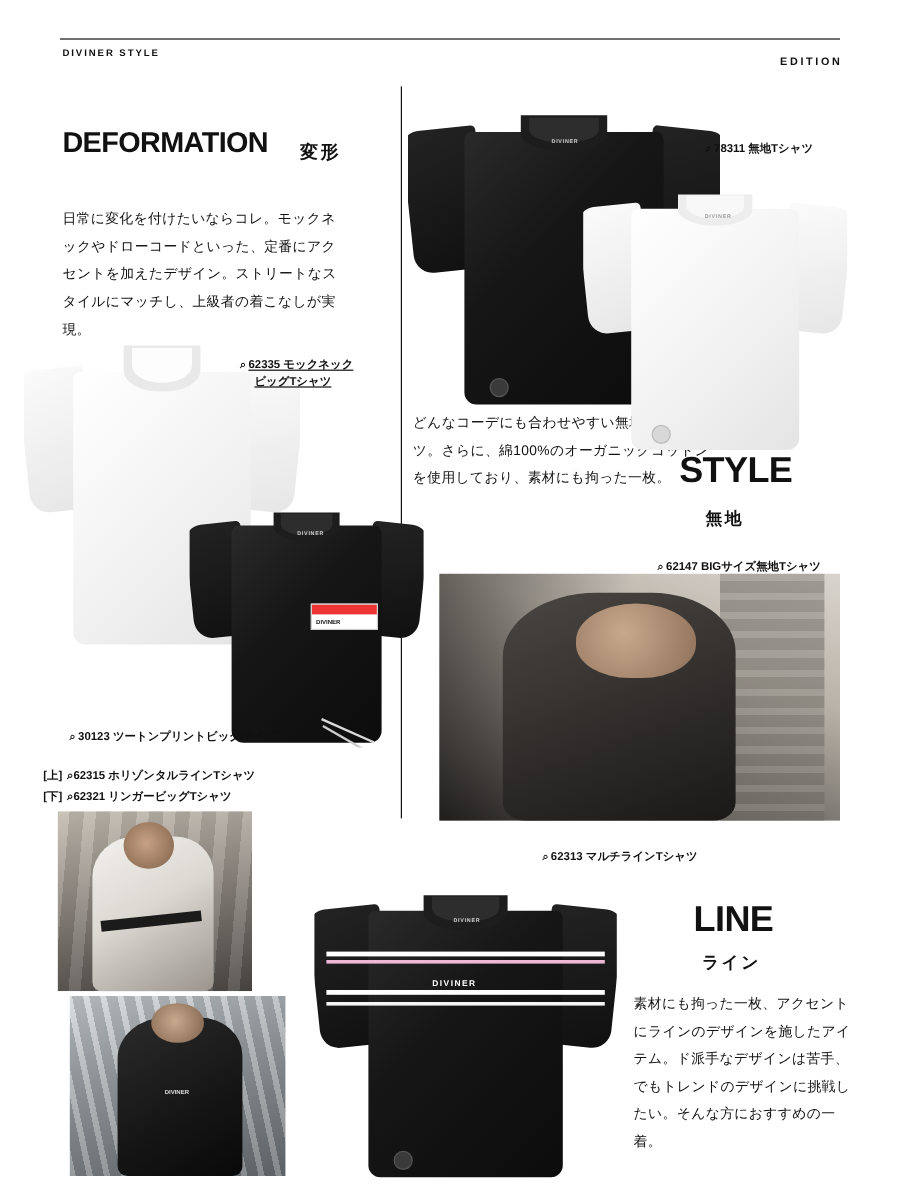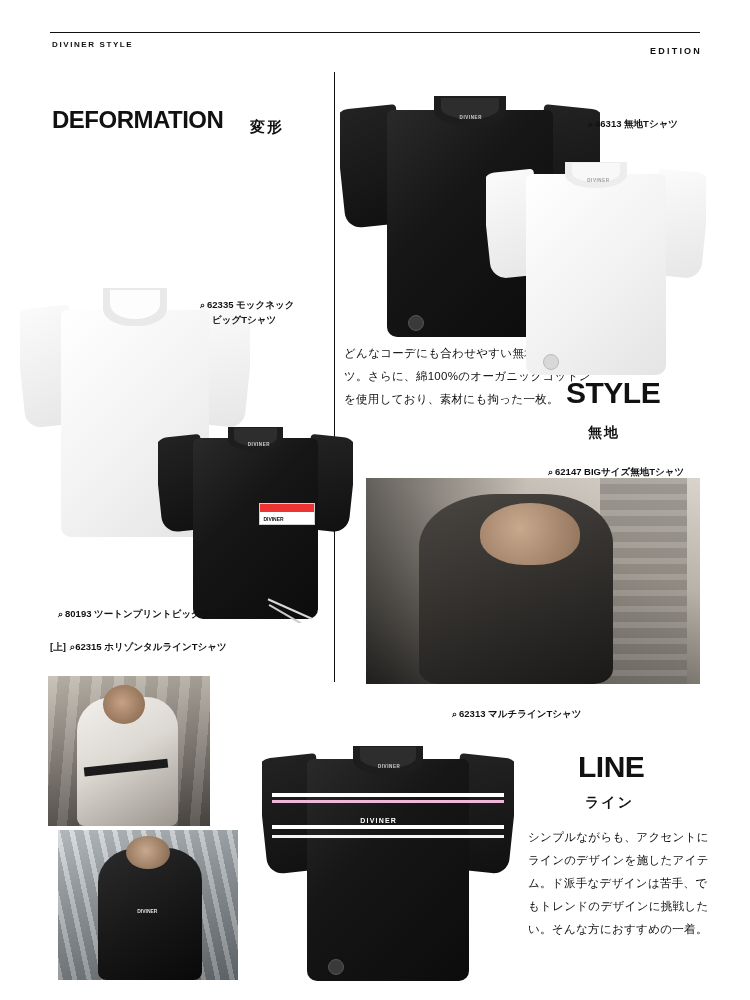--- a/index.html
+++ b/index.html
@@ -89,26 +89,26 @@
   #line-sub {
     position: absolute; left: 585px; top: 794px;
     font-size: 14px;
   }
   #line-body {
     position: absolute; left: 528px; top: 826px; width: 190px;
   }
 
   
   #cap-62149 { position: absolute; left: 588px; top: 118px; }
-  #cap-62335 { position: absolute; left: 200px; top: 298px; }
+  #cap-62335 { position: absolute; left: 200px; top: 298px; text-decoration: underline; }
   #cap-62284 { position: absolute; left: 58px; top: 608px; }
   #cap-62147 { position: absolute; left: 548px; top: 466px; }
   #cap-62313 { position: absolute; left: 452px; top: 708px; }
 
-  #cap-pair { position: absolute; left: 50px; top: 638px; font-size: 9.5px; line-height: 1.85; }
+  #cap-pair { position: absolute; left: 36px; top: 638px; font-size: 9.5px; line-height: 1.85; }
   #cap-pair .pfx { font-weight: 700; margin-right: 4px; }
   #cap-pair .row { white-space: nowrap; font-weight: 700; }
 
   
   .photo { position: absolute; overflow: hidden; }
 
   
   #ph-black-tee { left: 340px; top: 72px; width: 260px; height: 270px; }
   
   #ph-white-tee { left: 486px; top: 140px; width: 220px; height: 240px; }
@@ -284,28 +284,29 @@
   <div class="hdr-rule"></div>
   <div class="brand">DIVINER STYLE</div>
   <div class="edition-wrap">
     <span class="edition-label">EDITION</span>
   </div>
 
   <div class="v-divider"></div>
 
   <div class="sec-title" id="deformation-title">DEFORMATION</div>
   <div class="sec-sub" id="deformation-sub">変形</div>
+  <div class="body-jp" id="deformation-body">日常に変化を付けたいならコレ。モックネックやドローコードといった、定番にアクセントを加えたデザイン。ストリートなスタイルにマッチし、上級者の着こなしが実現。</div>
 
   <div class="body-jp" id="plain-body">どんなコーデにも合わせやすい無地のTシャツ。さらに、綿100%のオーガニックコットンを使用しており、素材にも拘った一枚。</div>
   <div class="sec-title" id="plain-title">STYLE</div>
   <div class="sec-sub" id="plain-sub">無地</div>
 
   <div class="sec-title" id="line-title">LINE</div>
   <div class="sec-sub" id="line-sub">ライン</div>
-  <div class="body-jp" id="line-body">シンプルながらも、アクセントにラインのデザインを施したアイテム。ド派手なデザインは苦手、でもトレンドのデザインに挑戦したい。そんな方におすすめの一着。</div>
+  <div class="body-jp" id="line-body">素材にも拘った一枚、アクセントにラインのデザインを施したアイテム。ド派手なデザインは苦手、でもトレンドのデザインに挑戦したい。そんな方におすすめの一着。</div>
 
   <div class="photo" id="ph-black-tee">
     <div class="tee black">
       <div class="sleeve-l"></div>
       <div class="sleeve-r"></div>
       <div class="body"></div>
       <div class="collar"></div>
       <div class="collar-in"></div>
       <div class="tag-dark">DIVINER</div>
       <div class="hemtag"></div>
@@ -389,39 +390,42 @@
         <span class="stripe s2"></span>
         <span class="stripe s3"></span>
         <span class="stripe s4"></span>
       </div>
       <div class="brand-chest">DIVINER</div>
       <div class="hemtag"></div>
     </div>
   </div>
 
   <div class="cap" id="cap-62149">
-    <span class="mag">⌕</span><span>46313 無地Tシャツ</span>
+    <span class="mag">⌕</span><span>78311 無地Tシャツ</span>
   </div>
 
   <div class="cap cap-2l" id="cap-62335">
     <div><span class="mag">⌕</span><span>62335 モックネック</span></div>
     <div style="padding-left:12px;"><span>ビッグTシャツ</span></div>
   </div>
 
   <div class="cap" id="cap-62284">
-    <span class="mag">⌕</span><span>80193 ツートンプリントビッグサイズTシャツ</span>
+    <span class="mag">⌕</span><span>30123 ツートンプリントビッグサイズTシャツ</span>
   </div>
 
   <div class="cap" id="cap-62147">
     <span class="mag">⌕</span><span>62147 BIGサイズ無地Tシャツ</span>
   </div>
 
   <div class="cap" id="cap-62313">
     <span class="mag">⌕</span><span>62313 マルチラインTシャツ</span>
   </div>
 
   <div id="cap-pair">
     <div class="row">
       <span class="pfx">[上]</span><span class="mag">⌕</span><span>62315 ホリゾンタルラインTシャツ</span>
     </div>
+    <div class="row">
+      <span class="pfx">[下]</span><span class="mag">⌕</span><span>62321 リンガービッグTシャツ</span>
+    </div>
   </div>
 
 </div>
 
 </body></html>

